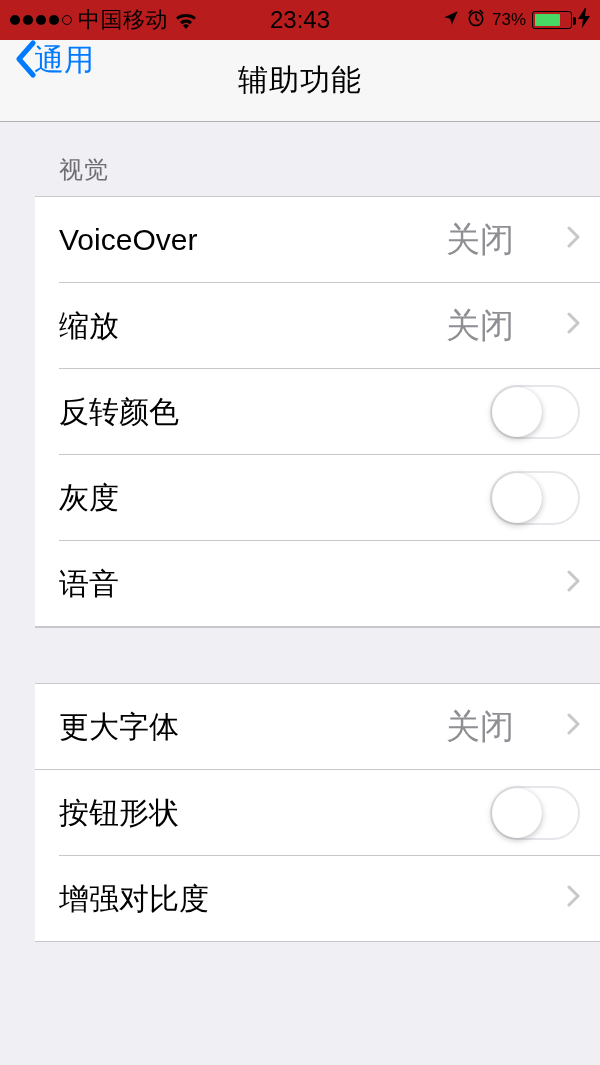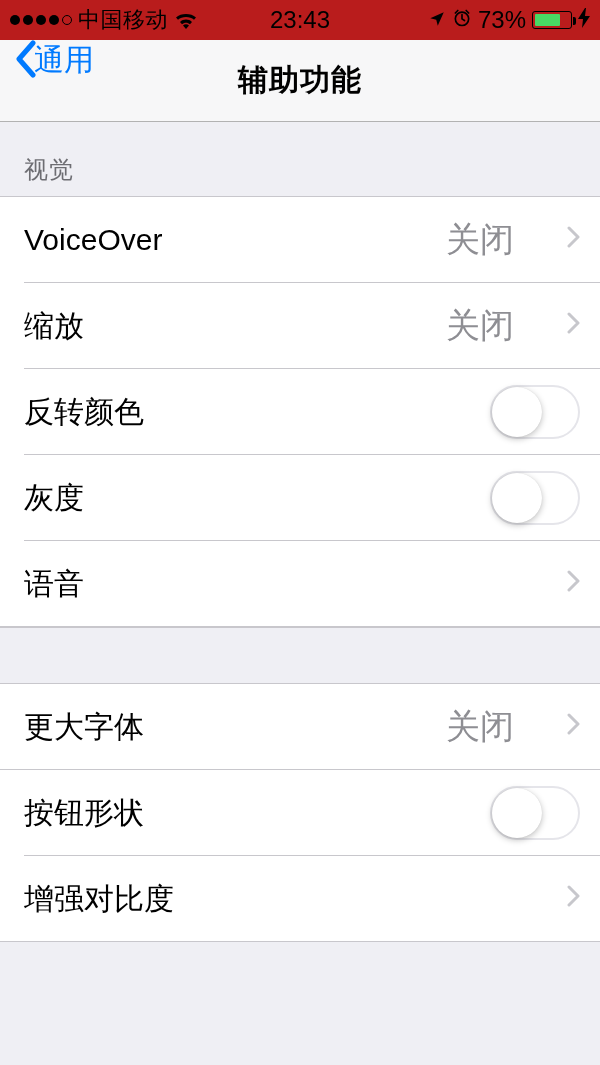--- a/index.html
+++ b/index.html
@@ -54,21 +54,21 @@
       position: absolute;
       left: 50%;
       transform: translateX(-50%);
       font-size: 24px;
       font-weight: 500;
     }
     .status-right {
       display: flex;
       align-items: center;
       gap: 6px;
-      font-size: 24px;
+      font-size: 17px;
     }
     .battery {
       width: 40px;
       height: 18px;
       border: 1.5px solid #000;
       border-radius: 3px;
       position: relative;
       display: flex;
       align-items: center;
       padding: 2px;
@@ -112,28 +112,29 @@
       cursor: pointer;
     }
     .back-button .chevron {
       font-size: 44px;
       line-height: 1;
       font-weight: 300;
       margin-right: -2px;
     }
     .nav-title {
       font-size: 30px;
-      font-weight: 700;
+      font-weight: 400;
       color: #000;
       letter-spacing: 1px;
     }
 
     .content {
       height: calc(100% - 122px);
       overflow: hidden;
+      padding-left: 35px;
     }
 
     .section-header {
       height: 74px;
       display: flex;
       align-items: flex-end;
       padding: 0 24px 10px 24px;
       color: #6d6d72;
       font-size: 24px;
       letter-spacing: 1px;

